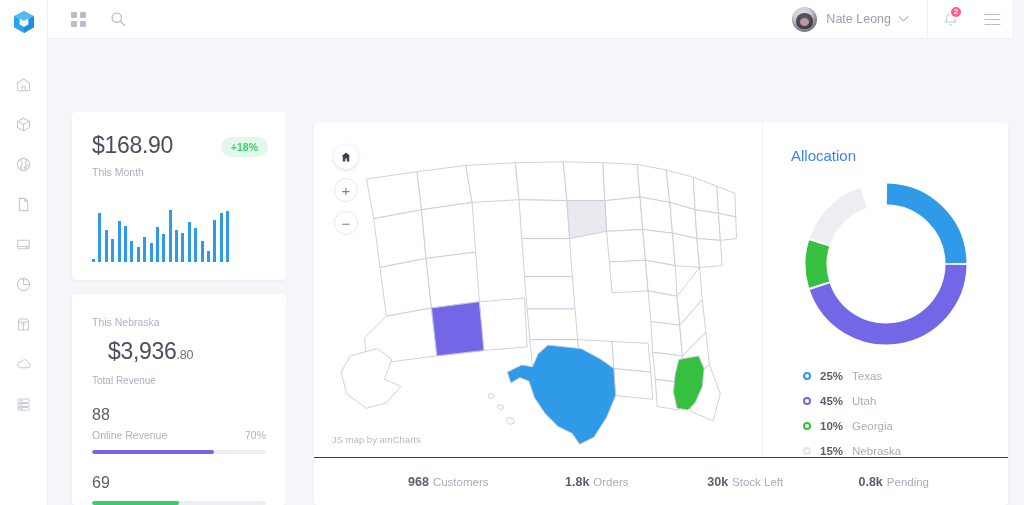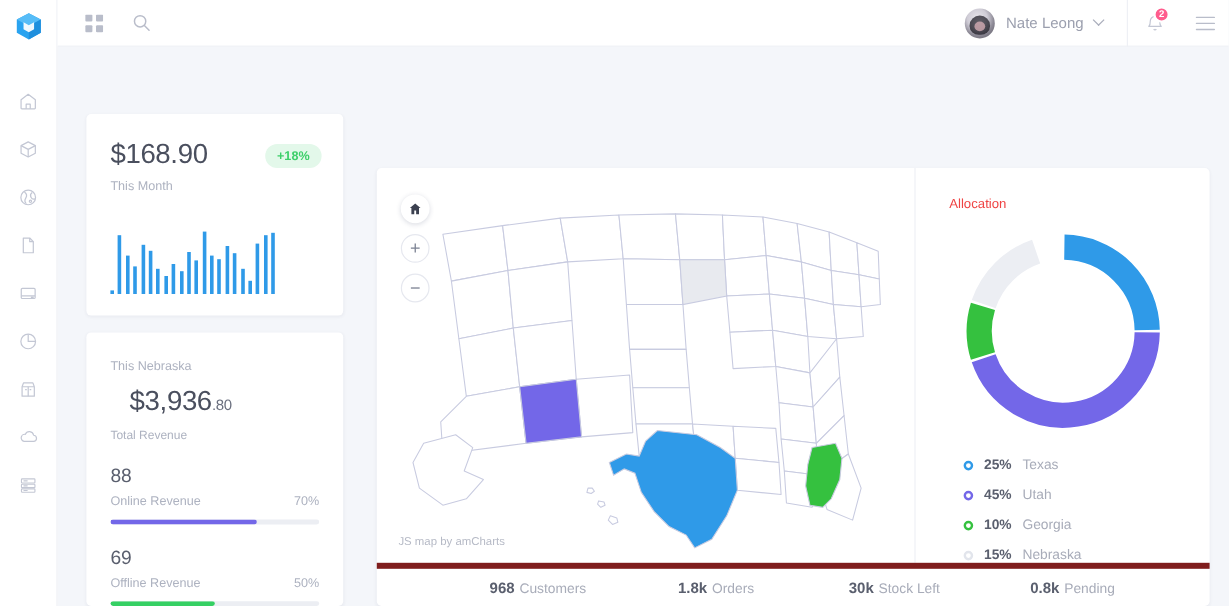--- a/index.html
+++ b/index.html
@@ -21,21 +21,21 @@
   .rail-logo { margin-top: 9px; margin-bottom: 34px; width: 26px; height: 26px; }
   .rail-item {
     width: 30px; height: 30px; margin-bottom: 10px;
     display: flex; align-items: center; justify-content: center;
     cursor: pointer;
   }
   .rail-item svg { display: block; }
 
   
   .topbar {
-    position: absolute; left: 48px; top: 0; right: 0; height: 39px;
+    position: absolute; left: 48px; top: 0; right: 12px; height: 39px;
     background: #ffffff; border-bottom: 1px solid #eef0f5;
     display: flex; align-items: center;
   }
   .tb-left { display: flex; align-items: center; gap: 18px; padding-left: 19px; }
   .tb-icon { width: 22px; height: 22px; display: flex; align-items: center; justify-content: center; cursor: pointer; }
   .tb-right { margin-left: auto; display: flex; align-items: center; height: 100%; }
   .user-chip { display: flex; align-items: center; gap: 9px; padding-right: 20px; cursor: pointer; }
   .avatar {
     width: 25px; height: 25px; border-radius: 50%;
     background: radial-gradient(circle at 42% 34%, #e9e7ec 0%, #cfccd6 38%, #8d8a96 62%, #55525c 100%);
@@ -106,30 +106,30 @@
   .ctl-btn {
     width: 24px; height: 24px; border-radius: 50%;
     display: flex; align-items: center; justify-content: center; cursor: pointer;
   }
   .ctl-home { background: #ffffff; box-shadow: 0 1px 4px rgba(40,50,90,.18); }
   .ctl-zoom { background: #ffffff; border: 1px solid #e6e8ef; color: #7d8394; font-size: 15px; line-height: 1; }
   .map-credit { position: absolute; left: 18px; bottom: 12px; font-size: 9.5px; color: #b6bac6; }
   .map-svg { position: absolute; left: 0; top: 0; width: 100%; height: 100%; }
 
   .alloc-pane { width: 246px; flex: none; border-left: 1px solid #eef0f5; padding: 24px 0 0 0; }
-  .alloc-title { font-size: 11px; color: #ef4444; padding-left: 28px; }
+  .alloc-title { font-size: 15px; color: #3b82f6; padding-left: 28px; }
   .donut-wrap { display: flex; justify-content: center; margin-top: 12px; }
   .legend { margin-top: 18px; padding-left: 40px; display: flex; flex-direction: column; gap: 13px; }
   .leg-row { display: flex; align-items: center; gap: 9px; font-size: 11.5px; }
   .leg-dot { width: 8px; height: 8px; border-radius: 50%; border-width: 2.2px; border-style: solid; background: #ffffff; flex: none; }
   .leg-pct { color: #5a5f6e; font-weight: bold; }
   .leg-name { color: #a8acb9; }
 
   .stats {
-    height: 36px; flex: none; border-top: 5px solid #7f1d1d;
+    height: 48px; flex: none; border-top: 1px solid #7f1d1d;
     display: flex; align-items: center; padding: 0 40px 0 60px;
   }
   .stat { flex: 1; text-align: center; font-size: 11.5px; }
   .stat b { color: #5a5f6e; font-size: 12.5px; }
   .stat span { color: #a8acb9; margin-left: 4px; }
 </style>
 </head>
 <body>
 
 <div id="app">
@@ -291,24 +291,20 @@
             <span class="metric-name">Online Revenue</span>
             <span class="metric-pct">70%</span>
           </div>
           <div class="bar">
               <span id="bar0" style="width: 70%; background: rgb(115, 103, 232);"></span>
             </div>
         </div>
 
         <div class="metric">
           <div class="metric-val">69</div>
-          <div class="metric-row">
-            <span class="metric-name">Offline Revenue</span>
-            <span class="metric-pct">50%</span>
-          </div>
           <div class="bar">
               <span id="bar1" style="width: 50%; background: rgb(53, 208, 99);"></span>
             </div>
         </div>
       </section>
     </div>
 
     <div class="col-right">
       <section class="card bigcard">
         <div class="big-top">

